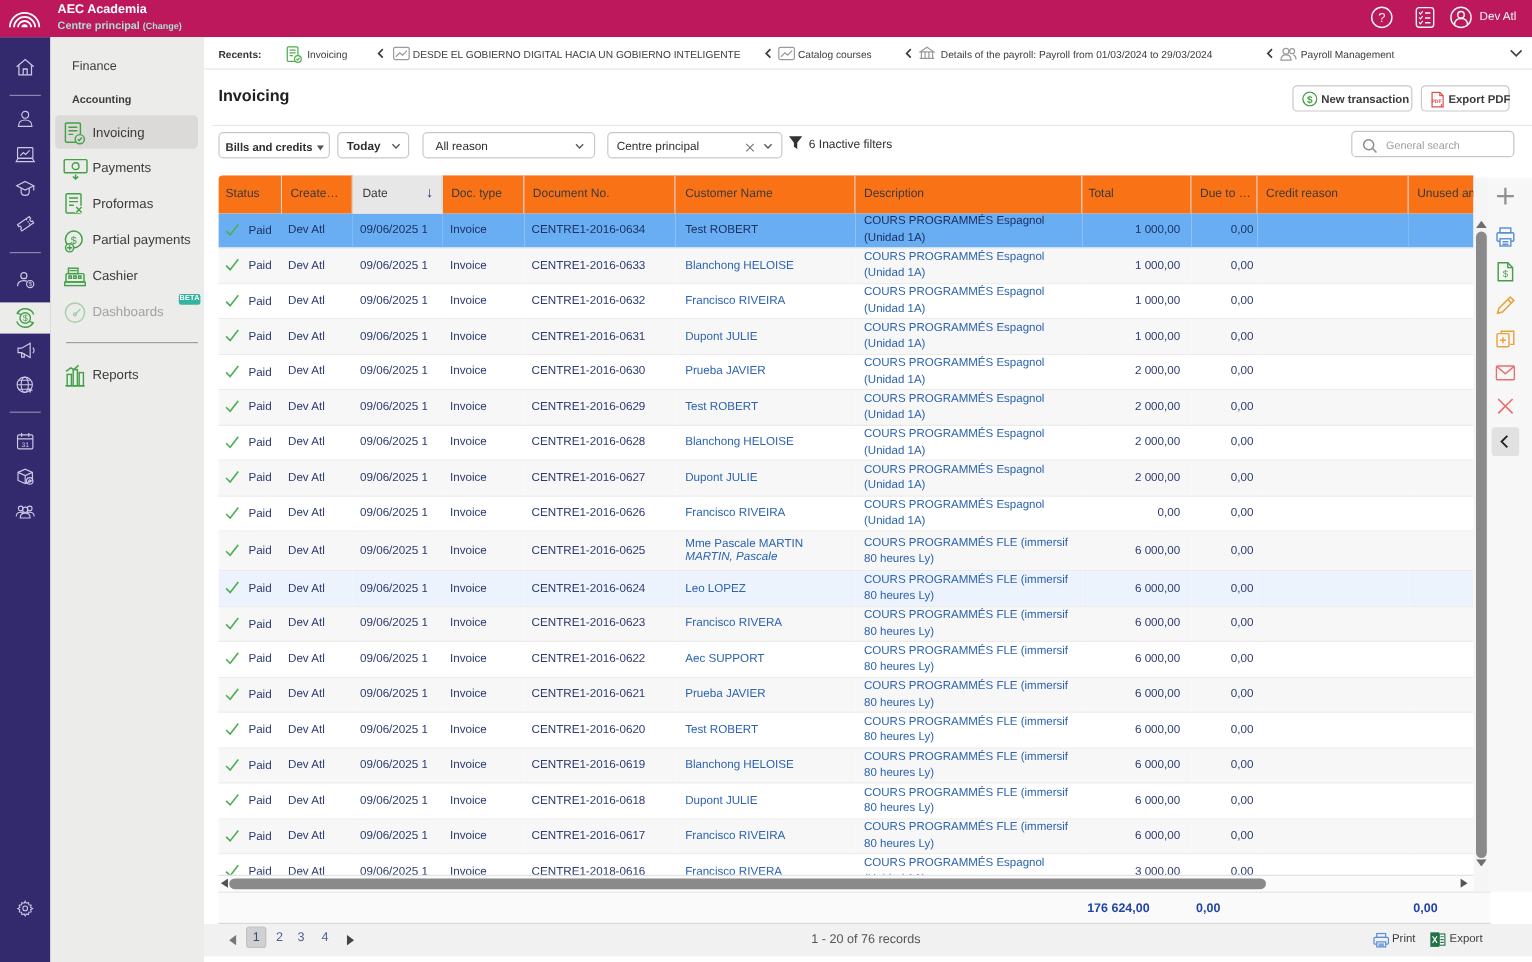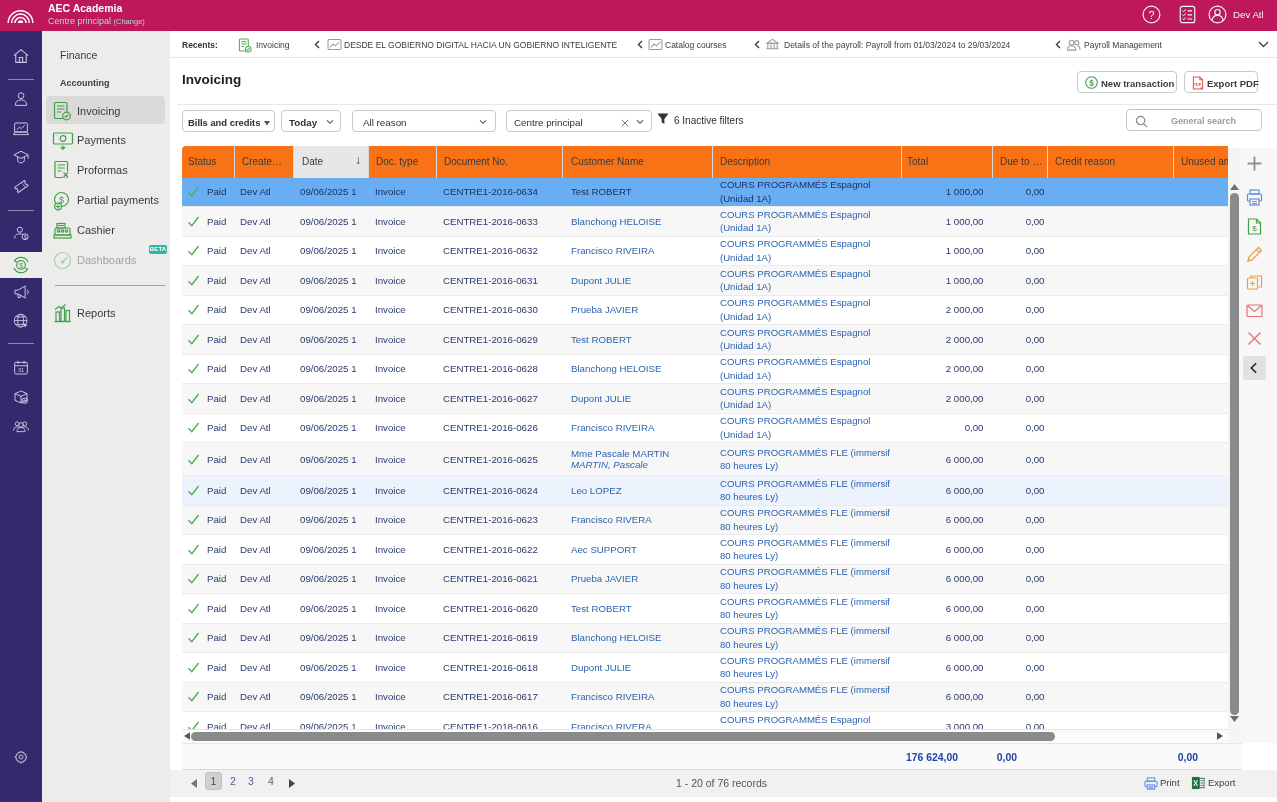--- a/index.html
+++ b/index.html
@@ -2,21 +2,21 @@
 <html><head>
 <meta charset="utf-8">
 <style>
 * { margin:0; padding:0; box-sizing:border-box; }
 html,body { width:1277px; height:802px; font-family:"Liberation Sans",sans-serif; background:#fff; overflow:hidden; }
 #root { position:absolute; top:0; left:0; width:1277px; height:802px; overflow:hidden; }
 .abs { position:absolute; }
 
 #topbar { left:0; top:0; width:1277px; height:31px; background:#be185d; }
 #brand { left:48px; top:2px; color:#fff; font-size:10.5px; font-weight:bold; }
-#branch { left:48px; top:15.5px; color:#aadfd2; font-size:9px; font-weight:normal; }
+#branch { left:48px; top:15.5px; color:#aadfd2; font-size:9px; font-weight:bold; }
 #branch small { font-size:7.5px; }
 .tbico { top:5px; }
 #devatl { left:1233px; top:9px; color:#eafaf5; font-size:9.7px; }
 
 #rail { left:0; top:31px; width:42px; height:771px; background:#332a6d; }
 .ric { left:12px; width:18px; height:18px; }
 .rdiv { left:8px; width:26px; height:0; border-top:1px solid #8d87ae; }
 #railactive { left:0; top:251.5px; width:42px; height:26.5px; background:#ececeb; }
 
 #menu { left:42px; top:31px; width:128px; height:771px; background:#ececeb; }
@@ -48,21 +48,21 @@
 #f1 { left:182px; width:93px; font-weight:bold; font-size:9.4px; }
 #f1 .tx { left:5px; }
 #f2 { left:281px; width:60px; font-weight:bold; }
 #f3 { left:352px; width:144px; }
 #f3 .tx { left:10px; }
 #f4 { left:506px; width:146px; }
 #f4 .tx { left:7px; }
 #finactive { left:674px; top:115px; font-size:10px; color:#2e2e2e; }
 #funnel { left:657px; top:113px; }
 #search { left:1126px; top:109px; width:136px; height:22px; border:1px solid #c6c6c6; border-radius:4px; background:#fff; }
-#search span { position:absolute; left:44px; top:6px; font-size:9px; color:#9d9d9d;font-weight:bold; }
+#search span { position:absolute; left:28px; top:6px; font-size:9px; color:#9d9d9d; }
 
 #tblwrap { left:182px; top:146px; width:1046px; height:595px; overflow:hidden; background:#fff; }
 table { border-collapse:separate; border-spacing:0; table-layout:fixed; width:1046px; }
 col.c0{width:53px} col.c1{width:59px} col.c2{width:75px} col.c3{width:68px} col.c4{width:126px} col.c5{width:150px} col.c6{width:189px} col.c7{width:91px} col.c8{width:55px} col.c9{width:126px} col.c10{width:54px}
 thead td { background:#f97316; height:31.5px; font-size:10px; color:#3a3a3a; border-right:1px solid #d8d8d8; padding:0 0 0 7px; white-space:nowrap; overflow:hidden; }
 thead td.dt { background:#e7e7e7; position:relative; }
 thead td:last-child { border-right:none; }
 tbody td { height:29.5px; border-bottom:1px solid #ebebeb; font-size:9.7px; color:#2c3a6e; padding:0 0 0 6px; white-space:nowrap; overflow:hidden; vertical-align:middle; }
 
 tbody tr.g  td { background:#f7f7f7; }

